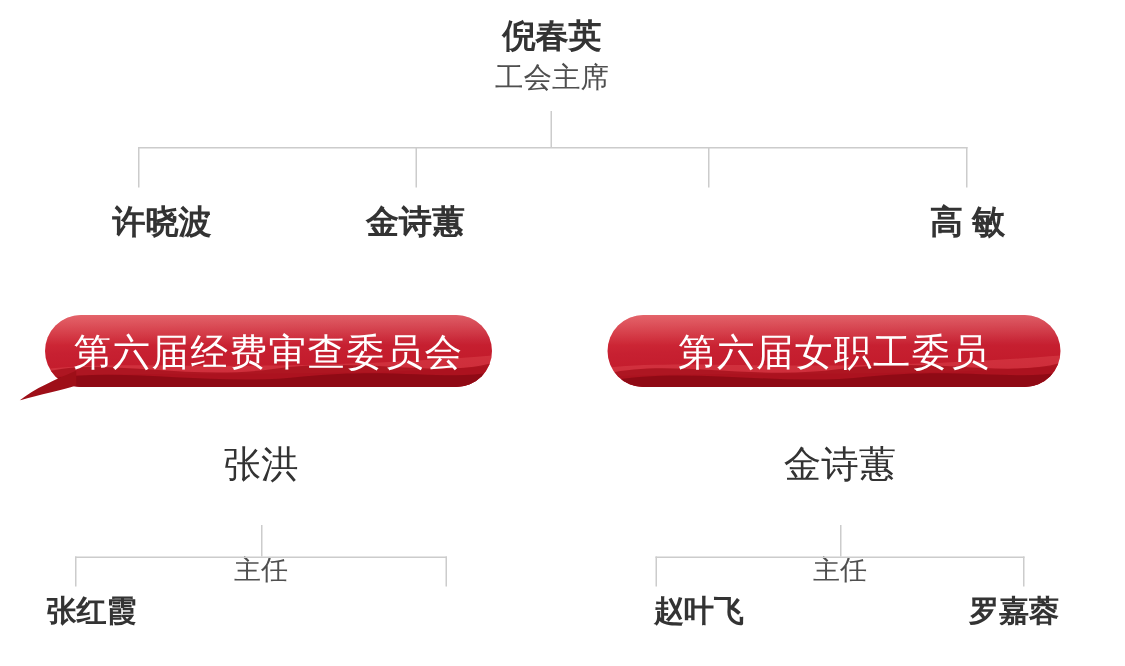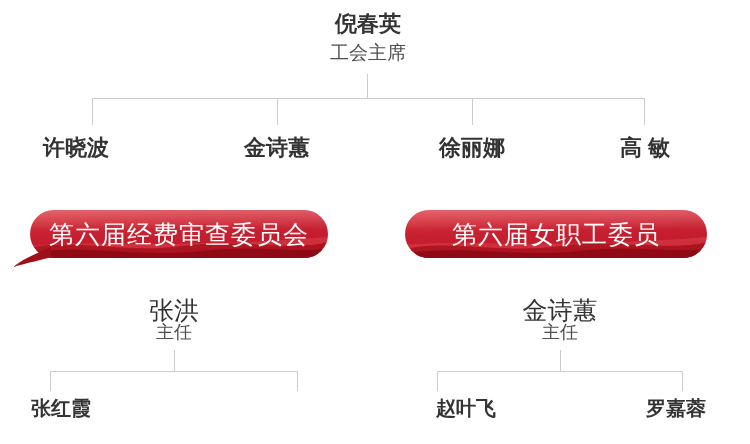--- a/index.html
+++ b/index.html
@@ -16,21 +16,21 @@
     position: absolute;
     transform: translateX(-50%);
     white-space: nowrap;
     line-height: 1.15;
     color: #333333;
   }
   .name-lg { font-size: 22px; font-weight: 700; }
   .name-md { font-size: 25px; font-weight: 400; }
   .name-sm { font-size: 20px; font-weight: 700; }
   .sub     { font-size: 19px; font-weight: 400; color: #4f4f4f; }
-  .sub-sm  { font-size: 18px; font-weight: 400; color: #4f4f4f; }
+  .sub-sm  { font-size: 18px; font-weight: 400; color: #4f4f4f; margin-top: 48px; }
 
   .vline, .hline { position: absolute; background: #cccccc; }
   .vline { width: 1px; }
   .hline { height: 1px; }
 
   .banner {
     position: absolute;
     top: 210px;
     height: 48px;
     border-radius: 29px;
@@ -78,23 +78,22 @@
   <div class="txt name-lg" style="left:368px; top:11px;">倪春英</div>
   <div class="txt sub" style="left:368px; top:42px;">工会主席</div>
 
   <div class="vline" style="left:367px; top:74px; height:24px;"></div>
   <div class="hline" style="left:92px; top:98px; width:553px;"></div>
   <div class="vline" style="left:92px;  top:98px; height:27px;"></div>
   <div class="vline" style="left:277px; top:98px; height:27px;"></div>
   <div class="vline" style="left:472px; top:98px; height:27px;"></div>
   <div class="vline" style="left:644px; top:98px; height:27px;"></div>
 
-  <div class="txt name-lg" style="left:76px;  top:135px;">许晓波</div>
+  <div class="txt name-lg" style="left:108px;  top:135px;">许晓波</div>
   <div class="txt name-lg" style="left:277px; top:135px;">金诗蕙</div>
-  <div class="txt name-lg" style="left:472px; top:135px;">徐丽娜</div>
   <div class="txt name-lg" style="left:645px; top:135px;">高 敏</div>
 
   <div class="banner" style="left:30px; width:298px;">
     <svg class="wave" viewBox="0 0 298 58" preserveAspectRatio="none">
       <path d="M0,46 C60,39 130,50 298,37 L298,44 C200,52 80,47 0,51 Z" fill="#e8565c" opacity="0.35"></path>
       <path d="M0,48 C40,38 95,54 152,46 C212,38 262,52 298,42 L298,58 L0,58 Z" fill="#a8121d" opacity="0.85"></path>
       <path d="M0,53 C52,44 112,58 172,51 C232,45 272,54 298,48 L298,58 L0,58 Z" fill="#8c0a14" opacity="0.9"></path>
     </svg>
     <span class="banner-label">第六届经费审查委员会</span>
   </div>

